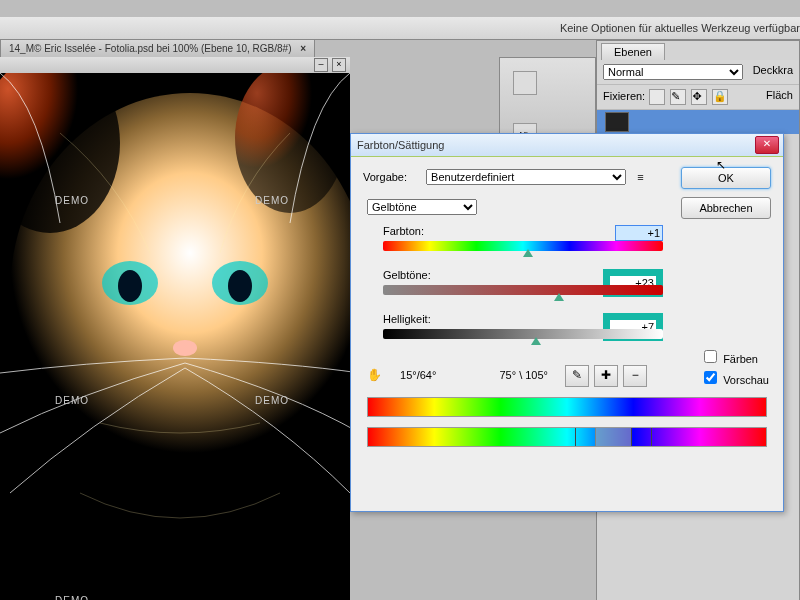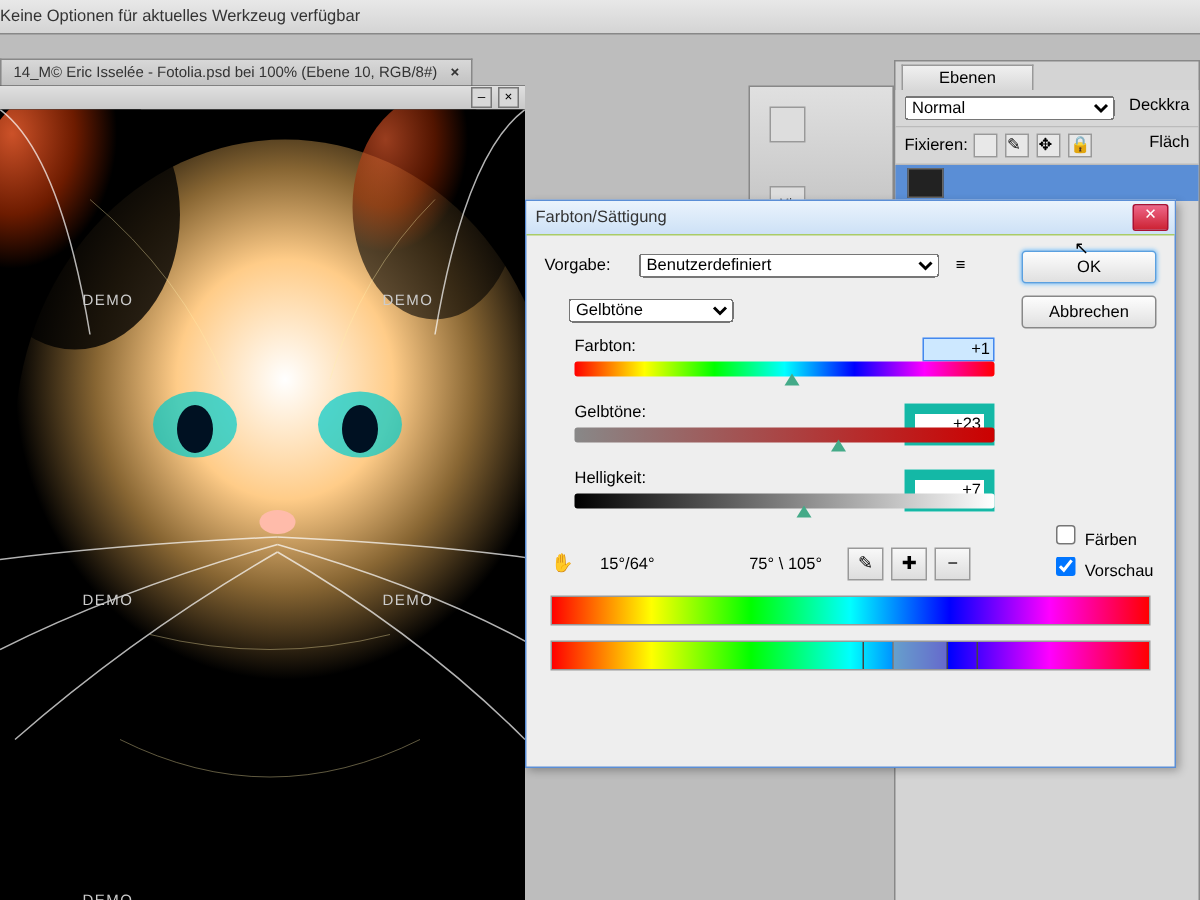--- a/index.html
+++ b/index.html
@@ -1,43 +1,43 @@
 <!DOCTYPE html>
 <html><head>
 <meta charset="utf-8">
 <style>
 body{margin:0;font-family:Tahoma,Arial,sans-serif;font-size:11px;background:#bdbdbd;overflow:hidden;width:800px;height:600px;position:relative}
-.optbar{position:absolute;top:0;left:0;right:0;height:22px;background:linear-gradient(#e8e8e8,#d4d4d4);border-bottom:1px solid #888;text-align:left;line-height:22px;color:#333}
+.optbar{position:absolute;top:17px;left:0;right:0;height:22px;background:linear-gradient(#e8e8e8,#d4d4d4);border-bottom:1px solid #888;text-align:right;line-height:22px;color:#333}
 .doc-tab{position:absolute;top:39px;left:0;height:18px;padding:0 8px;background:linear-gradient(#d8d8d8,#c0c0c0);border:1px solid #888;border-bottom:none;line-height:18px;font-size:10px;color:#333}
 .doc-tab .x{margin-left:6px;font-weight:bold;cursor:pointer}
 .canvas{position:absolute;top:57px;left:0;width:350px;height:543px;background:#000;overflow:hidden}
 .canvas-chrome{position:absolute;top:0;left:0;right:0;height:16px;background:linear-gradient(#e0e0e0,#c8c8c8);border-bottom:1px solid #888}
 .canvas-chrome span{position:absolute;top:1px;width:12px;height:12px;border:1px solid #777;background:#d8d8d8;text-align:center;line-height:10px;font-size:9px}
 .canvas-wm{position:absolute;color:#ccc;font-size:10px;letter-spacing:1px}
 .fractal{position:absolute;top:16px;left:0;right:0;bottom:0;background:#000}
 .toolstrip{position:absolute;top:57px;left:499px;width:95px;height:75px;background:linear-gradient(#e0e0e0,#c8c8c8);border:1px solid #888}
 .toolstrip .c{display:inline-block;width:22px;height:22px;margin:13px;border:1px solid #999;background:#ddd}
 .layers{position:absolute;top:40px;left:596px;right:0;height:560px;background:#d4d4d4;border:1px solid #888}
-.layers .tab{display:inline-block;background:linear-gradient(#f0f0f0,#d8d8d8);border:1px solid #999;border-bottom:none;padding:2px 24px;margin:2px 0 0 4px;font-size:11px}
+.layers .tab{display:inline-block;background:linear-gradient(#f0f0f0,#d8d8d8);border:1px solid #999;border-bottom:none;padding:2px 12px;margin:2px 0 0 4px;font-size:11px}
 .layers .row{padding:4px 6px;border-bottom:1px solid #bbb;background:#d7d7d7;font-size:11px}
 .layers select{font-size:11px;width:140px}
 .layers .sel{background:#5a8ed6;color:#fff;padding:2px 4px}
 .layers .thumb{display:inline-block;width:22px;height:18px;background:#222;border:1px solid #666;margin:0 4px;vertical-align:middle}
 .fix-ic{display:inline-block;width:14px;height:14px;border:1px solid #999;margin:0 1px;background:#e8e8e8;vertical-align:middle}
 .dialog{position:absolute;top:133px;left:350px;width:432px;height:377px;background:#eee;border:1px solid #5a8ed6;box-shadow:2px 2px 6px rgba(0,0,0,.3)}
 .titlebar{height:22px;background:linear-gradient(#eaf3fc,#cde1f6);border-bottom:1px solid #ac6;padding-left:6px;line-height:22px;font-size:11px;color:#333}
 .closebtn{position:absolute;top:2px;right:4px;width:22px;height:16px;background:linear-gradient(#e68,#c23);border:1px solid #a13;border-radius:2px;text-align:center;color:#fff;line-height:14px;font-size:10px}
 .dialog-body{padding:12px 12px 8px 12px;position:relative}
 .preset-row{margin-bottom:10px}
 .preset-row label{display:inline-block;width:60px}
 .preset-row select{width:200px;font-size:11px}
 .btncol{position:absolute;top:10px;right:12px;width:90px}
 .btncol button{width:90px;height:22px;margin-bottom:8px;font-size:11px;background:linear-gradient(#fdfdfd,#e0e0e0);border:1px solid #888;border-radius:3px}
 .btncol button.pri{border:1px solid #5aa0e0;box-shadow:0 0 3px #6bf}
-.chanrow select{width:110px;margin-left:16px;font-size:11px}
+.chanrow select{width:110px;margin-left:4px;font-size:11px}
 .sliders{margin:10px 0 0 20px;width:280px}
 .sline{margin-bottom:18px}
 .sline label{display:inline-block;width:90px}
 .sline input[type=text]{float:right;width:42px;text-align:right;font-size:11px;border:7px solid #14b8a6;background:#fff}
 .sline input.sel{border:1px solid #48e;background:#cde8ff}
 .track{height:10px;margin-top:4px;position:relative;border-radius:2px}
 .hue-t{background:linear-gradient(90deg,red,#ff0,lime,cyan,blue,magenta,red)}
 .sat-t{background:linear-gradient(90deg,#888,#c00)}
 .lig-t{background:linear-gradient(90deg,#000,#fff)}
 .thumb-s{position:absolute;top:8px;width:0;height:0;border-left:5px solid transparent;border-right:5px solid transparent;border-bottom:8px solid #4a8}

